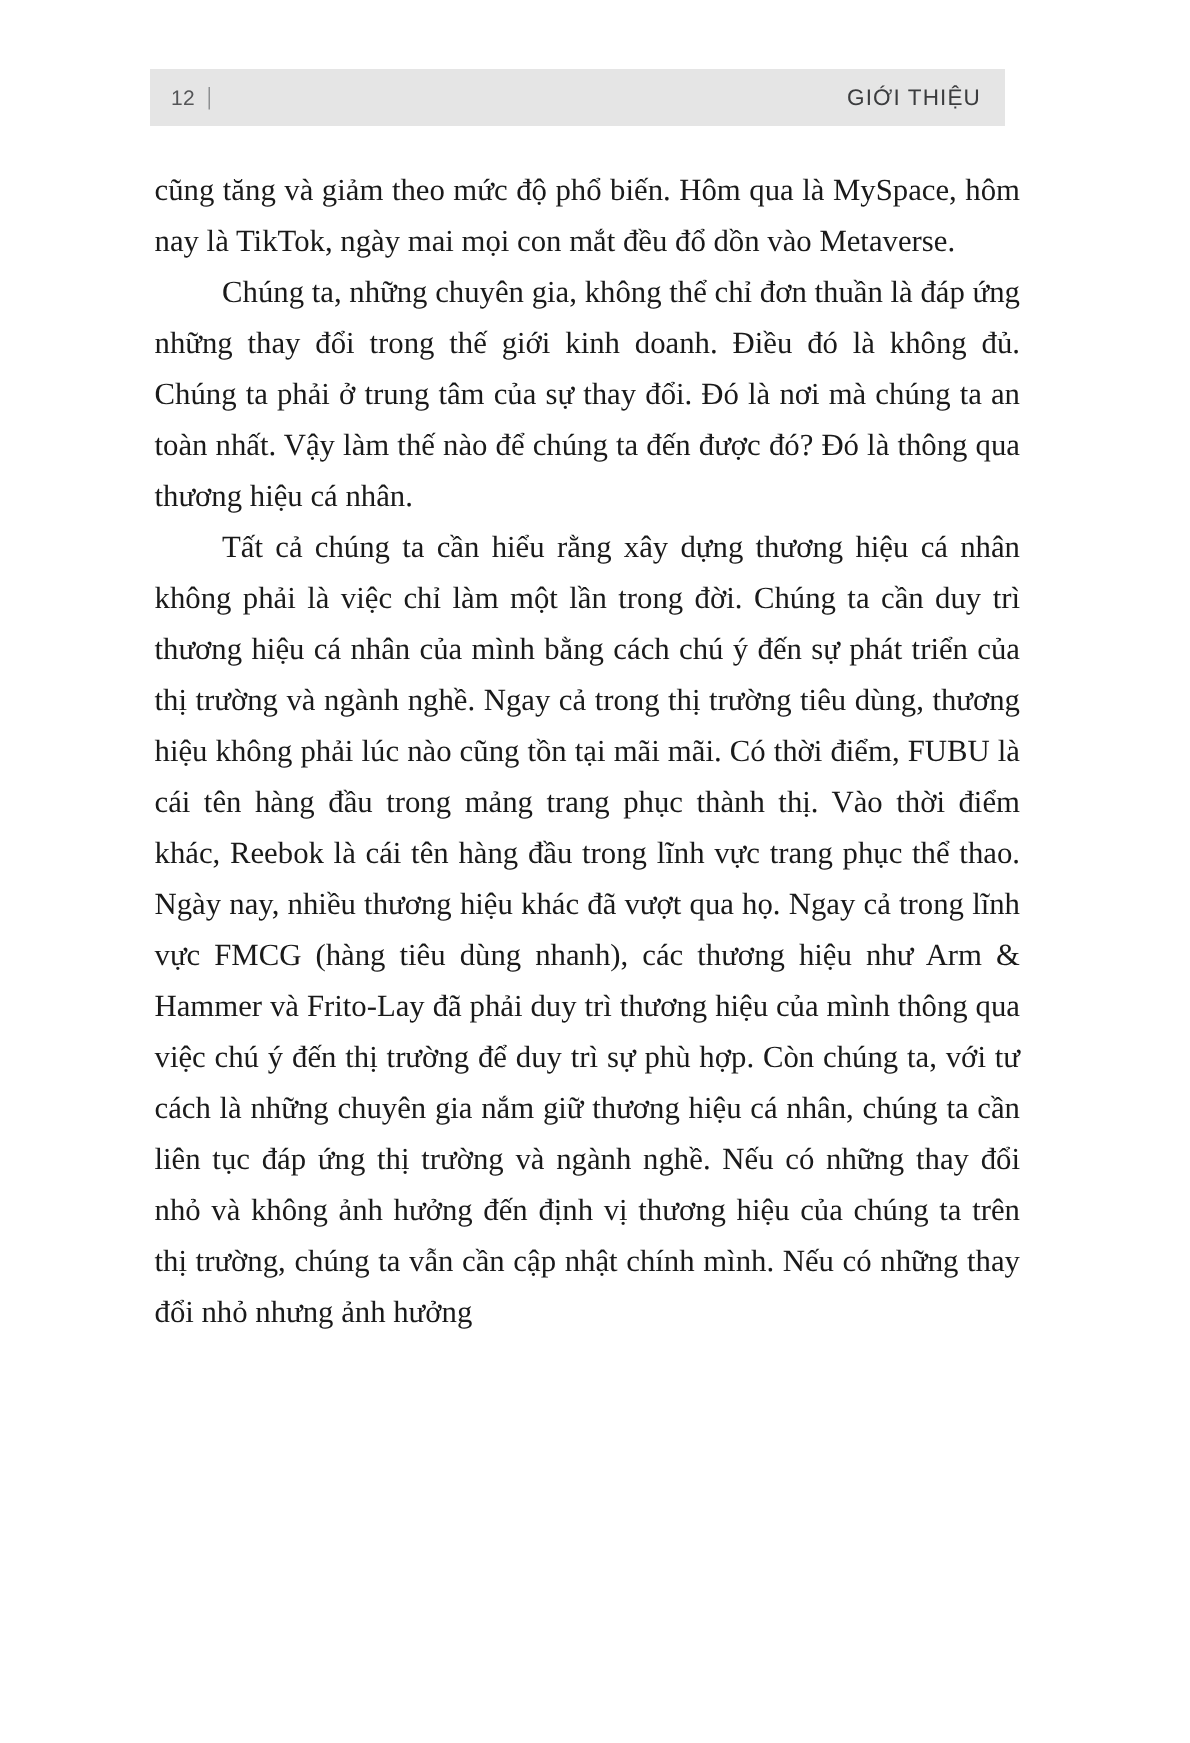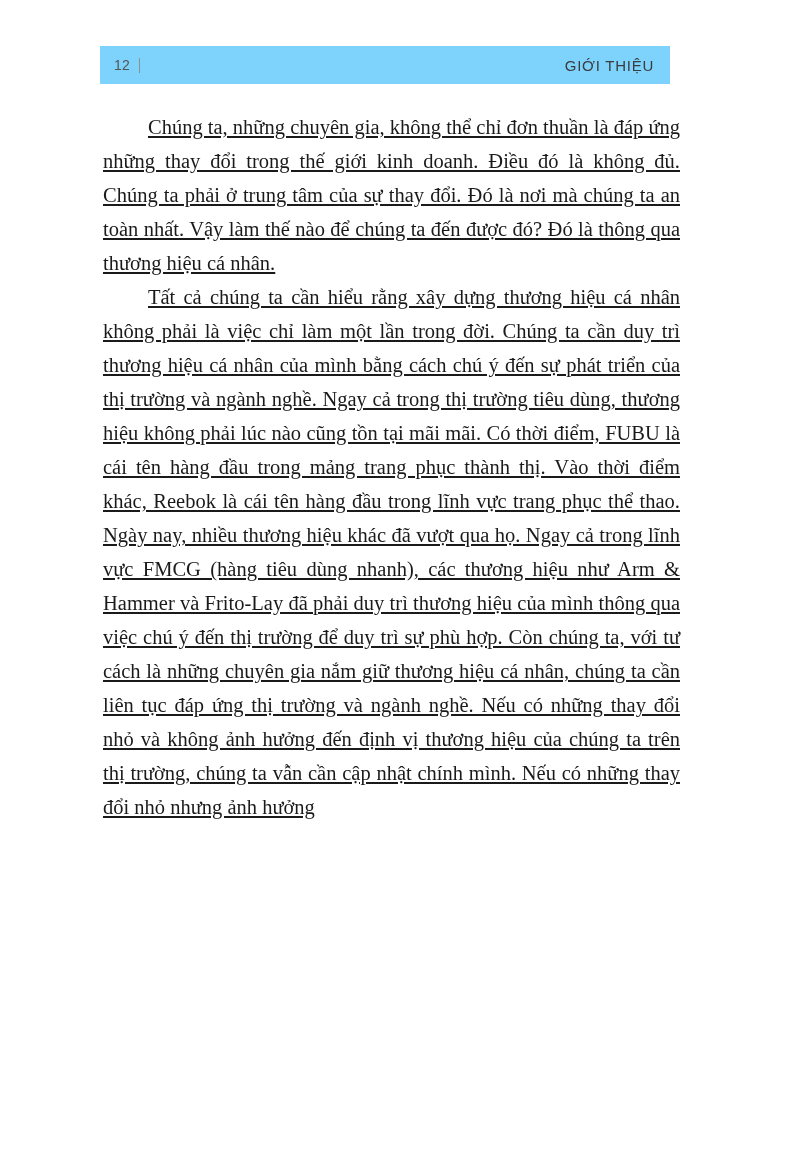--- a/index.html
+++ b/index.html
@@ -22,21 +22,21 @@
     box-sizing: border-box;
   }
 
   
   .running-header {
     position: absolute;
     left: 100px;
     top: 46px;
     width: 570px;
     height: 38px;
-    background: #7dd3fc;
+    background: #e5e5e5;
     display: flex;
     align-items: center;
     justify-content: space-between;
     box-sizing: border-box;
     padding: 0 16px 0 14px;
   }
 
   .folio-group {
     display: flex;
     align-items: center;
@@ -82,34 +82,34 @@
     color: #1a1a1a;
     text-align: justify;
     text-justify: inter-word;
     hyphens: none;
     -webkit-hyphens: none;
     text-indent: 0;
   }
 
   .body-paragraph.indented {
     text-indent: 45px;
-    text-decoration: underline;
   }
 </style>
 </head>
 <body>
 
 <div class="page">
 
   <div class="running-header">
     <div class="folio-group">
       <span class="folio-number">12</span>
       <span class="folio-rule"></span>
     </div>
     <span class="header-section-title">GIỚI THIỆU</span>
   </div>
 
   <div class="text-column">
+    <p class="body-paragraph">cũng tăng và giảm theo mức độ phổ biến. Hôm qua là MySpace, hôm nay là TikTok, ngày mai mọi con mắt đều đổ dồn vào Metaverse.</p>
     <p class="body-paragraph indented">Chúng ta, những chuyên gia, không thể chỉ đơn thuần là đáp ứng những thay đổi trong thế giới kinh doanh. Điều đó là không đủ. Chúng ta phải ở trung tâm của sự thay đổi. Đó là nơi mà chúng ta an toàn nhất. Vậy làm thế nào để chúng ta đến được đó? Đó là thông qua thương hiệu cá nhân.</p>
     <p class="body-paragraph indented">Tất cả chúng ta cần hiểu rằng xây dựng thương hiệu cá nhân không phải là việc chỉ làm một lần trong đời. Chúng ta cần duy trì thương hiệu cá nhân của mình bằng cách chú ý đến sự phát triển của thị trường và ngành nghề. Ngay cả trong thị trường tiêu dùng, thương hiệu không phải lúc nào cũng tồn tại mãi mãi. Có thời điểm, FUBU là cái tên hàng đầu trong mảng trang phục thành thị. Vào thời điểm khác, Reebok là cái tên hàng đầu trong lĩnh vực trang phục thể thao. Ngày nay, nhiều thương hiệu khác đã vượt qua họ. Ngay cả trong lĩnh vực FMCG (hàng tiêu dùng nhanh), các thương hiệu như Arm &amp; Hammer và Frito-Lay đã phải duy trì thương hiệu của mình thông qua việc chú ý đến thị trường để duy trì sự phù hợp. Còn chúng ta, với tư cách là những chuyên gia nắm giữ thương hiệu cá nhân, chúng ta cần liên tục đáp ứng thị trường và ngành nghề. Nếu có những thay đổi nhỏ và không ảnh hưởng đến định vị thương hiệu của chúng ta trên thị trường, chúng ta vẫn cần cập nhật chính mình. Nếu có những thay đổi nhỏ nhưng ảnh hưởng</p>
   </div>
 
 </div>
 
 </body></html>

